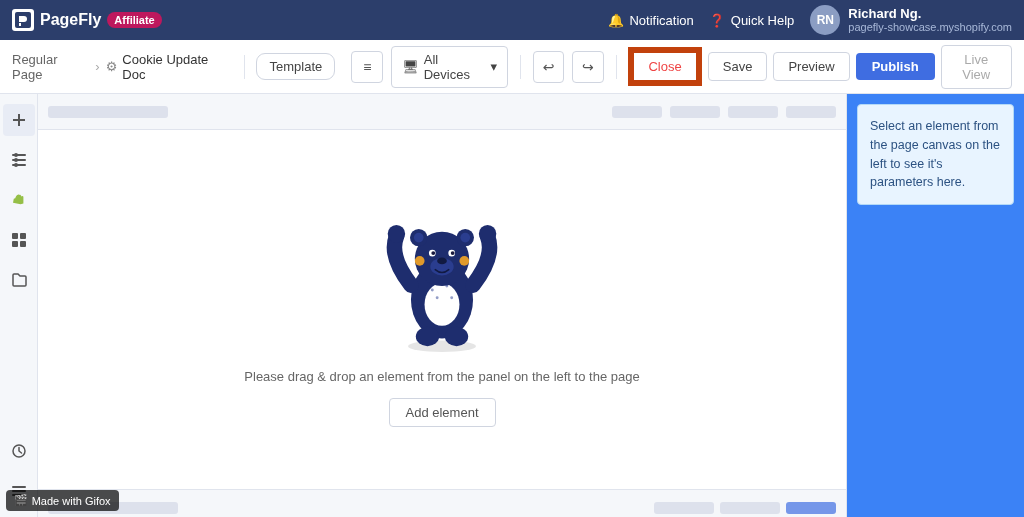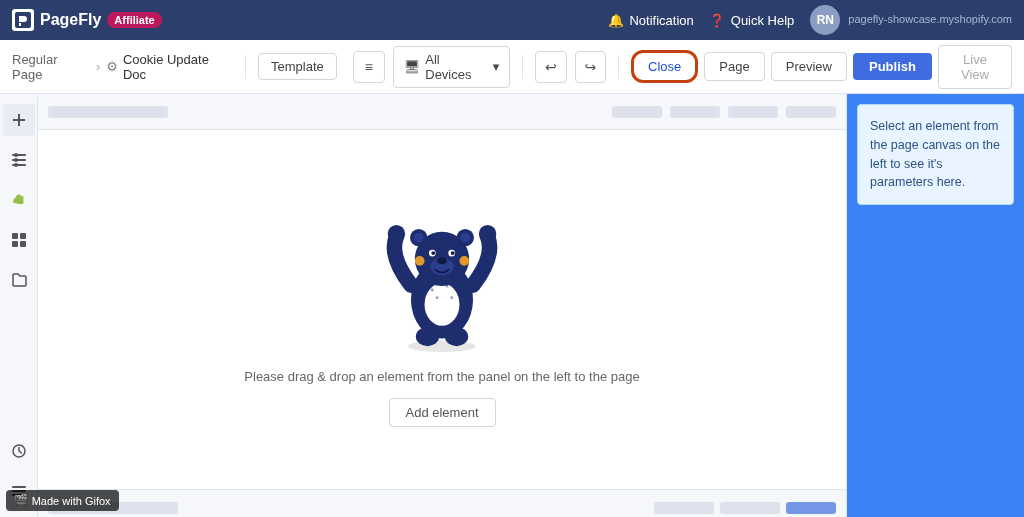--- a/index.html
+++ b/index.html
@@ -41,21 +41,21 @@
       gap: 8px;
     }
     .breadcrumb { display: flex; align-items: center; gap: 6px; font-size: 13px; color: #666; }
     .breadcrumb-sep { color: #aaa; }
     .breadcrumb-current { display: flex; align-items: center; gap: 5px; font-weight: 500; color: #333; }
     .settings-icon-small { color: #888; font-size: 13px; }
     .toolbar-divider { width: 1px; height: 24px; background: #e0e4ed; margin: 0 4px; }
     .template-btn {
       background: none;
       border: 1px solid #d0d5e0;
-      border-radius: 4px;
+      border-radius: 9px;
       padding: 5px 12px;
       font-size: 13px;
       color: #444;
       cursor: pointer;
       font-weight: 500;
     }
     .toolbar-spacer { flex: 1; }
     .toolbar-icons { display: flex; align-items: center; gap: 4px; }
     .icon-btn { width: 32px; height: 32px; display: flex; align-items: center; justify-content: center; border: 1px solid #d0d5e0; border-radius: 4px; cursor: pointer; background: white; color: #555; font-size: 14px; }
     .device-selector {
@@ -64,21 +64,21 @@
       border: 1px solid #d0d5e0;
       border-radius: 4px;
       padding: 5px 10px;
       font-size: 13px;
       color: #444;
       cursor: pointer;
       background: white;
       gap: 5px;
     }
     .toolbar-actions { display: flex; align-items: center; gap: 6px; }
-    .btn-close { background: none; border: 3px solid #c2410c; border-radius: 12px; padding: 6px 14px; font-size: 13px; color: #1d4ed8; cursor: pointer; }
+    .btn-close { background: none; border: 6px solid #c2410c; border-radius: 0; padding: 6px 14px; font-size: 13px; color: #ef4444; cursor: pointer; }
     .btn-save { background: none; border: 1px solid #d0d5e0; border-radius: 4px; padding: 6px 14px; font-size: 13px; color: #444; cursor: pointer; }
     .btn-preview { background: none; border: 1px solid #d0d5e0; border-radius: 4px; padding: 6px 14px; font-size: 13px; color: #444; cursor: pointer; }
     .btn-publish { background: #3f6de1; color: white; border: none; border-radius: 4px; padding: 6px 16px; font-size: 13px; cursor: pointer; font-weight: 600; }
     .btn-live-view { background: none; border: 1px solid #d0d5e0; border-radius: 4px; padding: 6px 12px; font-size: 13px; color: #aaa; cursor: pointer; }
 
     
     .main-layout { display: flex; height: calc(517px - 86px); }
 
     
     .left-sidebar {
@@ -219,20 +219,21 @@
     </button>
     <button class="nav-btn">
       <span class="nav-icon">❓</span>
       <span>Quick Help</span>
     </button>
     <div class="user-area">
       <div class="avatar">
         <span>RN</span>
       </div>
       <div class="user-info">
+        <div class="user-name">Richard Ng.</div>
         <div class="user-store">pagefly-showcase.myshopify.com</div>
       </div>
     </div>
   </div>
 </div>
 
 <div class="toolbar">
   <div class="breadcrumb">
     <span>Regular Page</span>
     <span class="breadcrumb-sep">›</span>
@@ -251,21 +252,21 @@
     <span>🖥</span>
     <span>All Devices</span>
     <span>▾</span>
   </div>
   <div class="toolbar-divider"></div>
   <button class="icon-btn">↩</button>
   <button class="icon-btn">↪</button>
   <div class="toolbar-divider"></div>
   <div class="toolbar-actions">
     <button class="btn-close">Close</button>
-    <button class="btn-save">Page</button>
+    <button class="btn-save">Save</button>
     <button class="btn-preview">Preview</button>
     <button class="btn-publish">Publish</button>
     <button class="btn-live-view">Live View</button>
   </div>
 </div>
 
 <div class="main-layout">
 
   <div class="left-sidebar">
     <div class="sidebar-icon active" title="Add">

